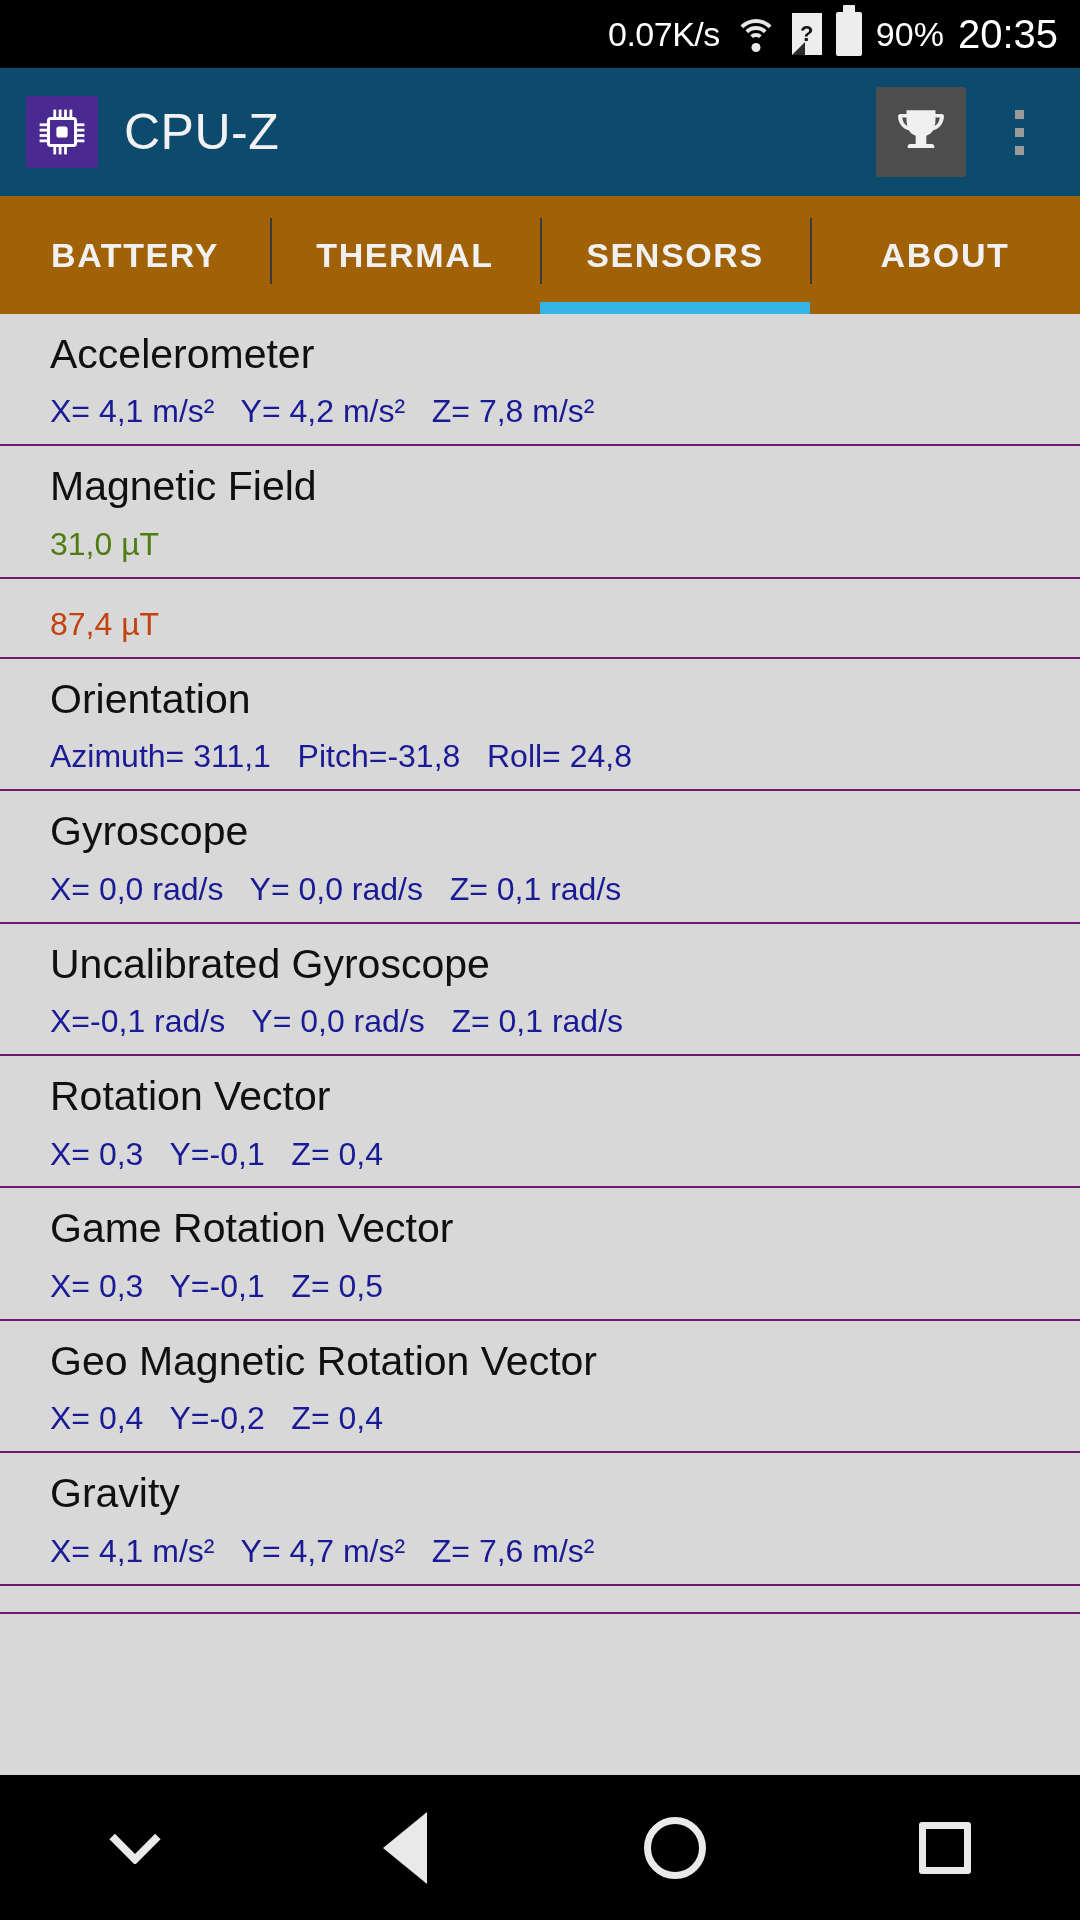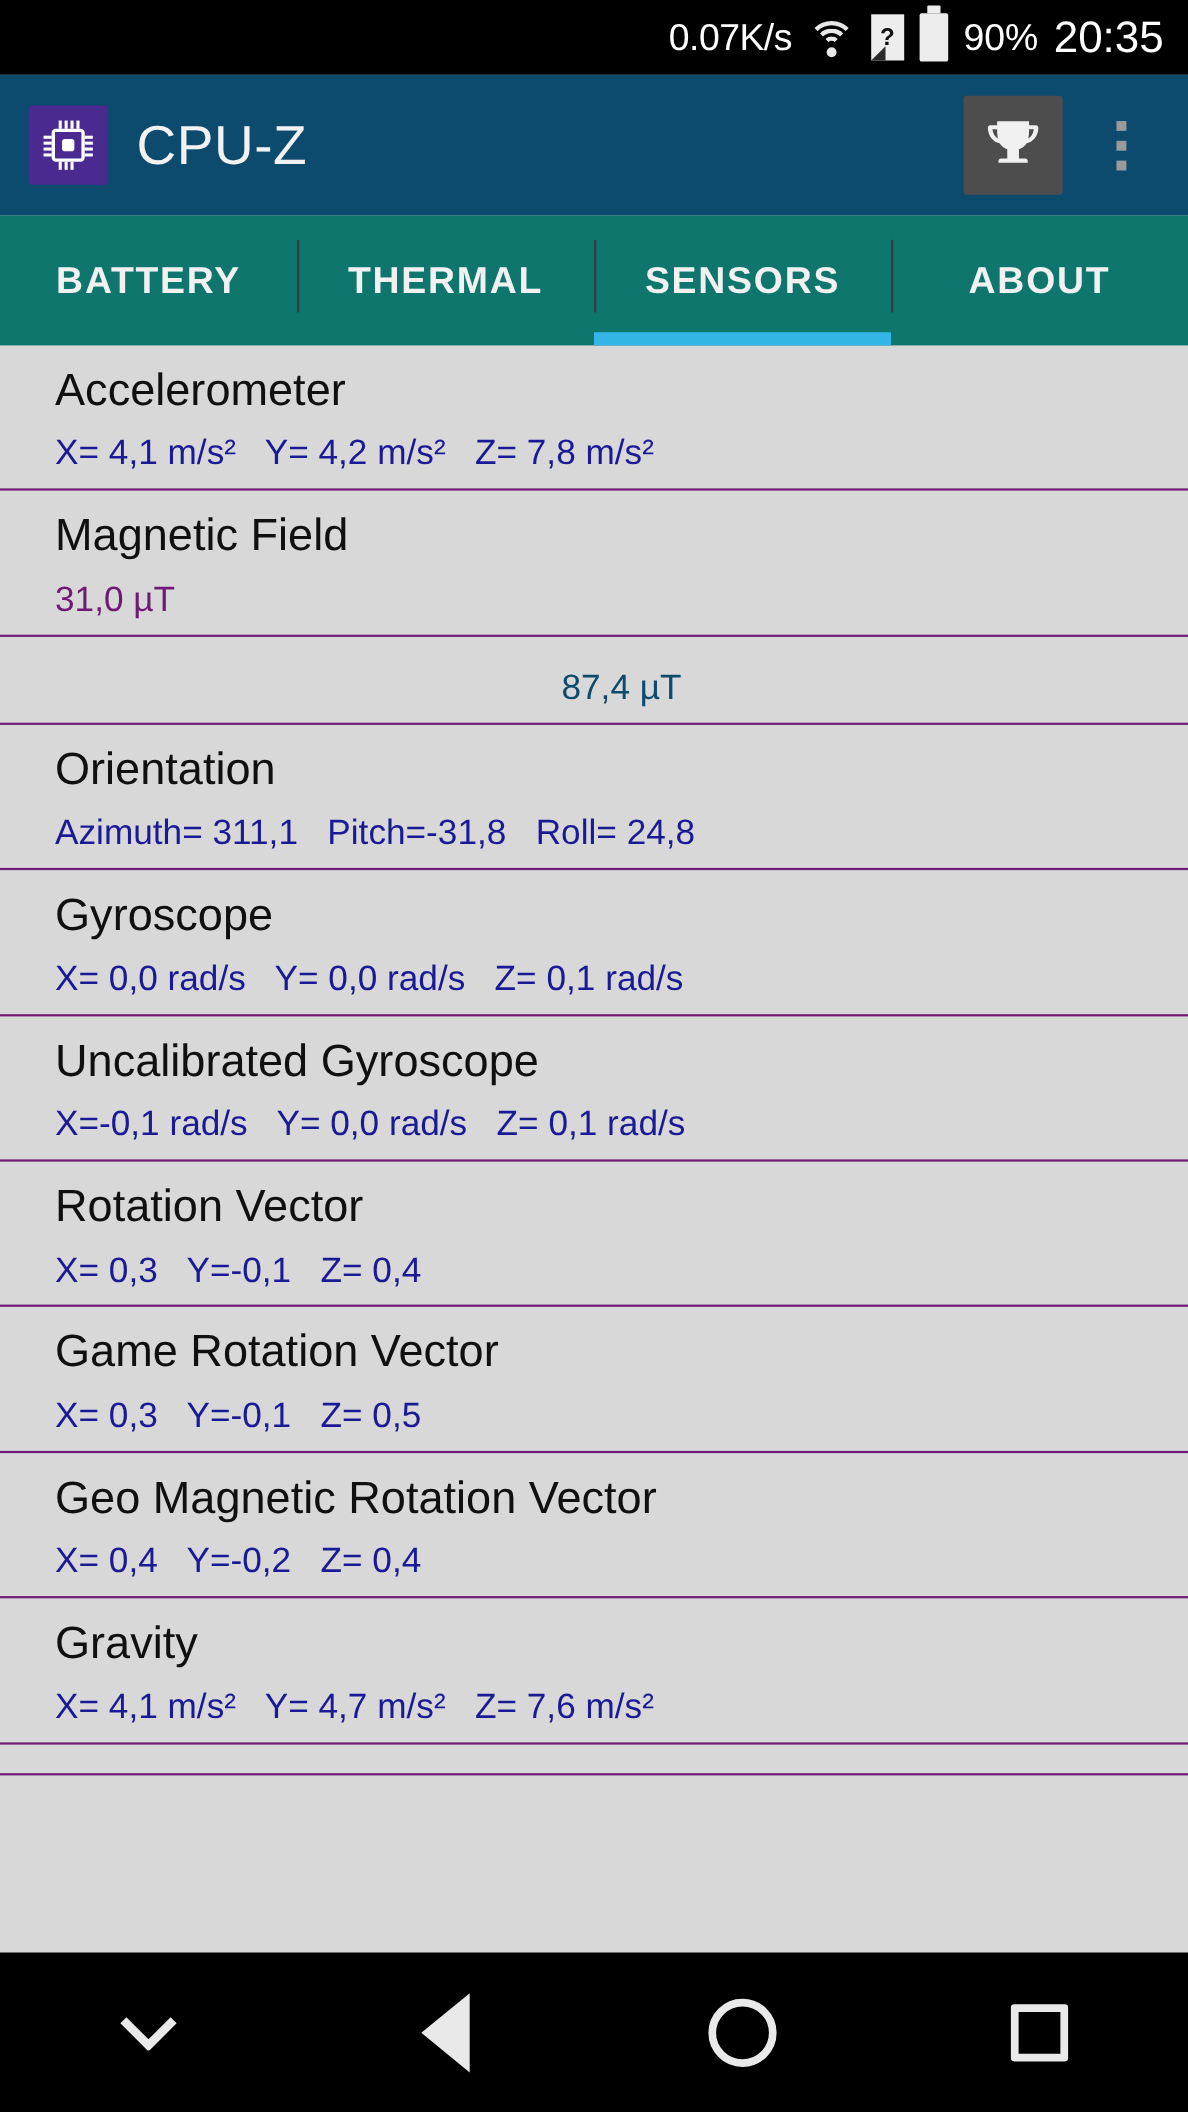--- a/index.html
+++ b/index.html
@@ -57,21 +57,21 @@
              display:flex; align-items:center; justify-content:center; flex:0 0 auto; }
   .apptitle { color:#f2f2f2; font-size:50px; margin-left:26px; font-weight:400; letter-spacing:0.5px; }
   .spacer { flex:1 1 auto; }
   .trophybtn { width:90px; height:90px; background:#4d4d4d; border-radius:3px;
                display:flex; align-items:center; justify-content:center; }
   .kebab { width:70px; height:90px; display:flex; flex-direction:column;
            align-items:center; justify-content:center; gap:9px; margin-left:18px; }
   .kebab span { width:9px; height:9px; background:#9a9a9a; display:block; }
 
   
-  .tabs { height:118px; background:#0f766e; display:flex; position:relative; }
+  .tabs { height:118px; background:#a16207; display:flex; position:relative; }
   .tab { flex:1 1 0; display:flex; align-items:center; justify-content:center;
          position:relative; color:#f1f1f1; font-size:34px; font-weight:bold;
          letter-spacing:1.6px; }
   .tab + .tab::before {
     content:""; position:absolute; left:0; top:22px; bottom:30px; width:2px;
     background:#3a3a3a;
   }
   .tabind { position:absolute; bottom:0; height:12px; background:#33b5e5; }
 
   
@@ -164,24 +164,24 @@
     <div class="tabind" id="tabind" style="background: rgb(51, 181, 229); width: 270px; left: 540px;"></div>
   </div>
 
   <div class="list" id="sensor-list">
       <div class="row">
         <div class="name">Accelerometer</div>
         <div class="vals" style="color: rgb(26, 26, 150);">X= 4,1 m/s²   Y= 4,2 m/s²   Z= 7,8 m/s²</div>
       </div>
       <div class="row">
         <div class="name">Magnetic Field</div>
-        <div class="vals" style="color: #701a75;">31,0 µT</div>
-      </div>
-      <div class="row">
-        <div class="vals" style="color: #0c4a6e; text-align: center;">87,4 µT</div>
+        <div class="vals" style="color: #4d7c0f;">31,0 µT</div>
+      </div>
+      <div class="row">
+        <div class="vals" style="color: #c2410c;">87,4 µT</div>
       </div>
       <div class="row">
         <div class="name">Orientation</div>
         <div class="vals" style="color: rgb(26, 26, 150);">Azimuth= 311,1   Pitch=-31,8   Roll= 24,8</div>
       </div>
       <div class="row">
         <div class="name">Gyroscope</div>
         <div class="vals" style="color: rgb(26, 26, 150);">X= 0,0 rad/s   Y= 0,0 rad/s   Z= 0,1 rad/s</div>
       </div>
       <div class="row">

